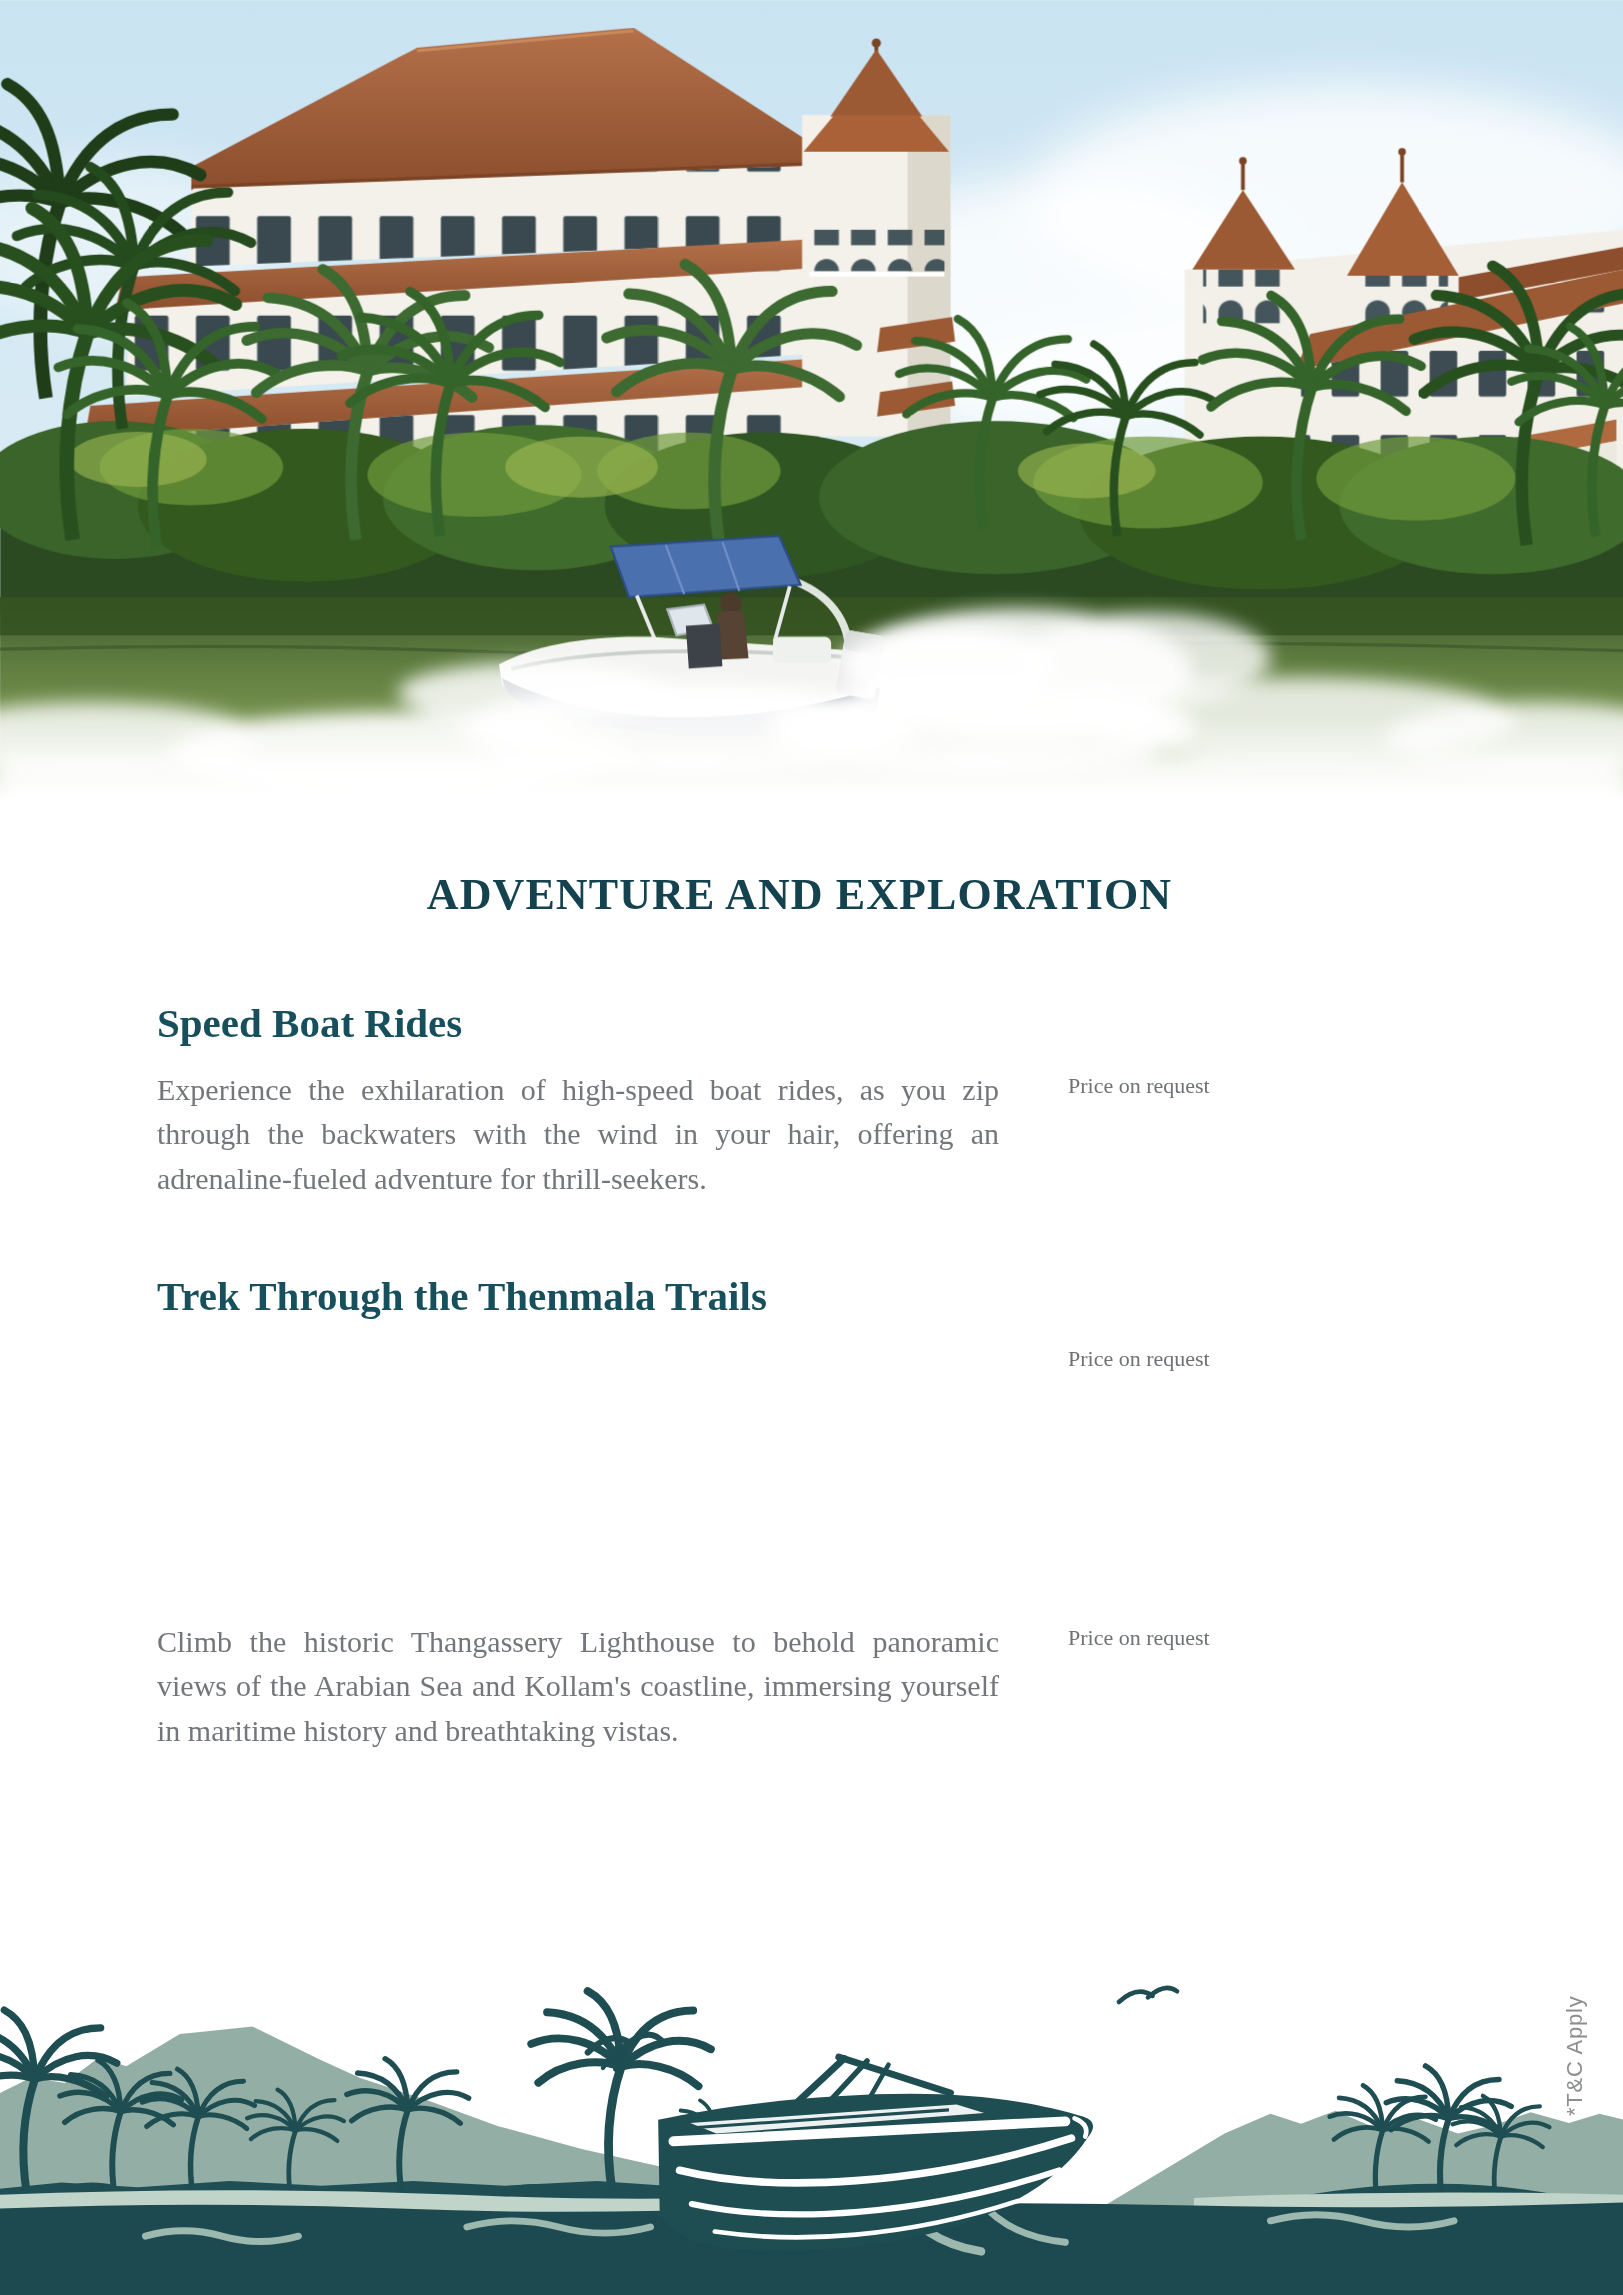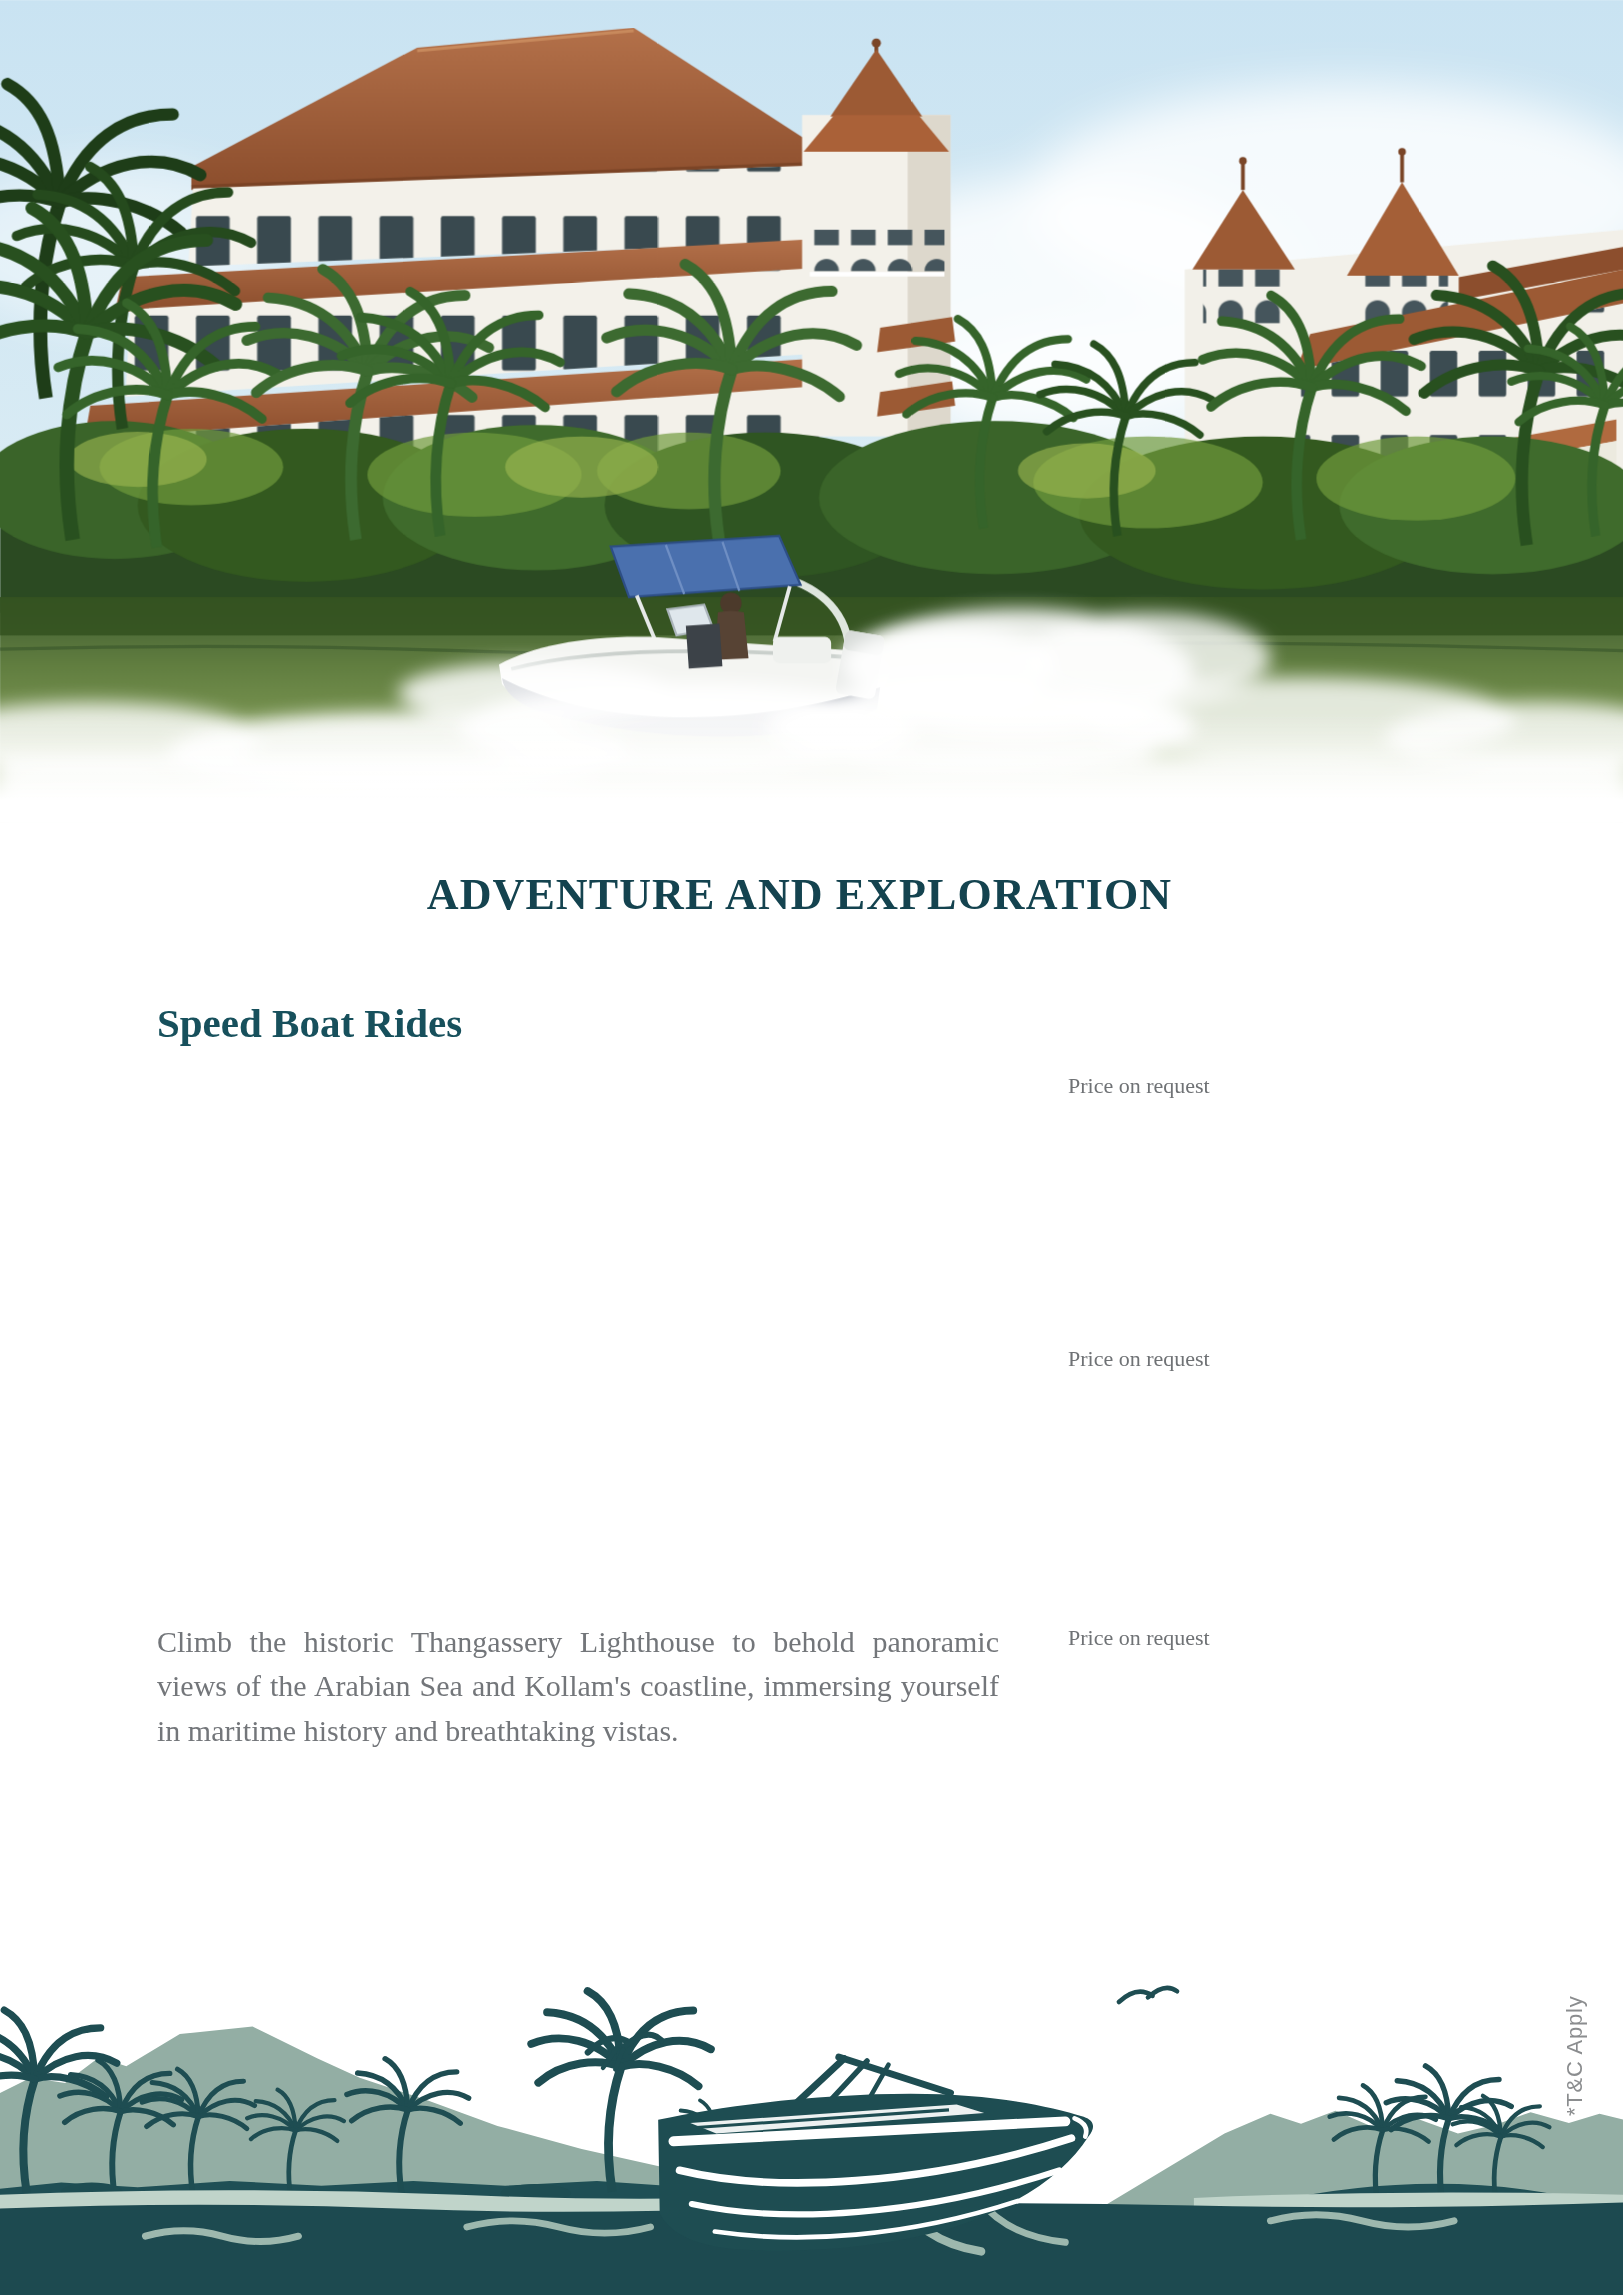--- a/index.html
+++ b/index.html
@@ -211,24 +211,26 @@
       </g>
 
       <rect x="0" y="930" width="2122" height="145" fill="url(#fadeG)"></rect>
     </svg>
   </div>
 
   <h1 class="main-heading">ADVENTURE AND EXPLORATION</h1>
 
   <section class="activity sec1">
     <h2>Speed Boat Rides</h2>
+    <p>Experience the exhilaration of high-speed boat rides, as you zip through the backwaters with the wind in your hair, offering an adrenaline-fueled adventure for thrill-seekers.</p>
     <span class="price">Price on request</span>
   </section>
 
   <section class="activity sec2">
+    <h2>Trek Through the Thenmala Trails</h2>
     <span class="price">Price on request</span>
   </section>
 
   <section class="activity sec3">
     <p>Climb the historic Thangassery Lighthouse to behold panoramic views of the Arabian Sea and Kollam's coastline, immersing yourself in maritime history and breathtaking vistas.</p>
     <span class="price">Price on request</span>
   </section>
 
   <div class="footer-art">
     <svg width="1624" height="360" viewBox="0 0 2122 470">

